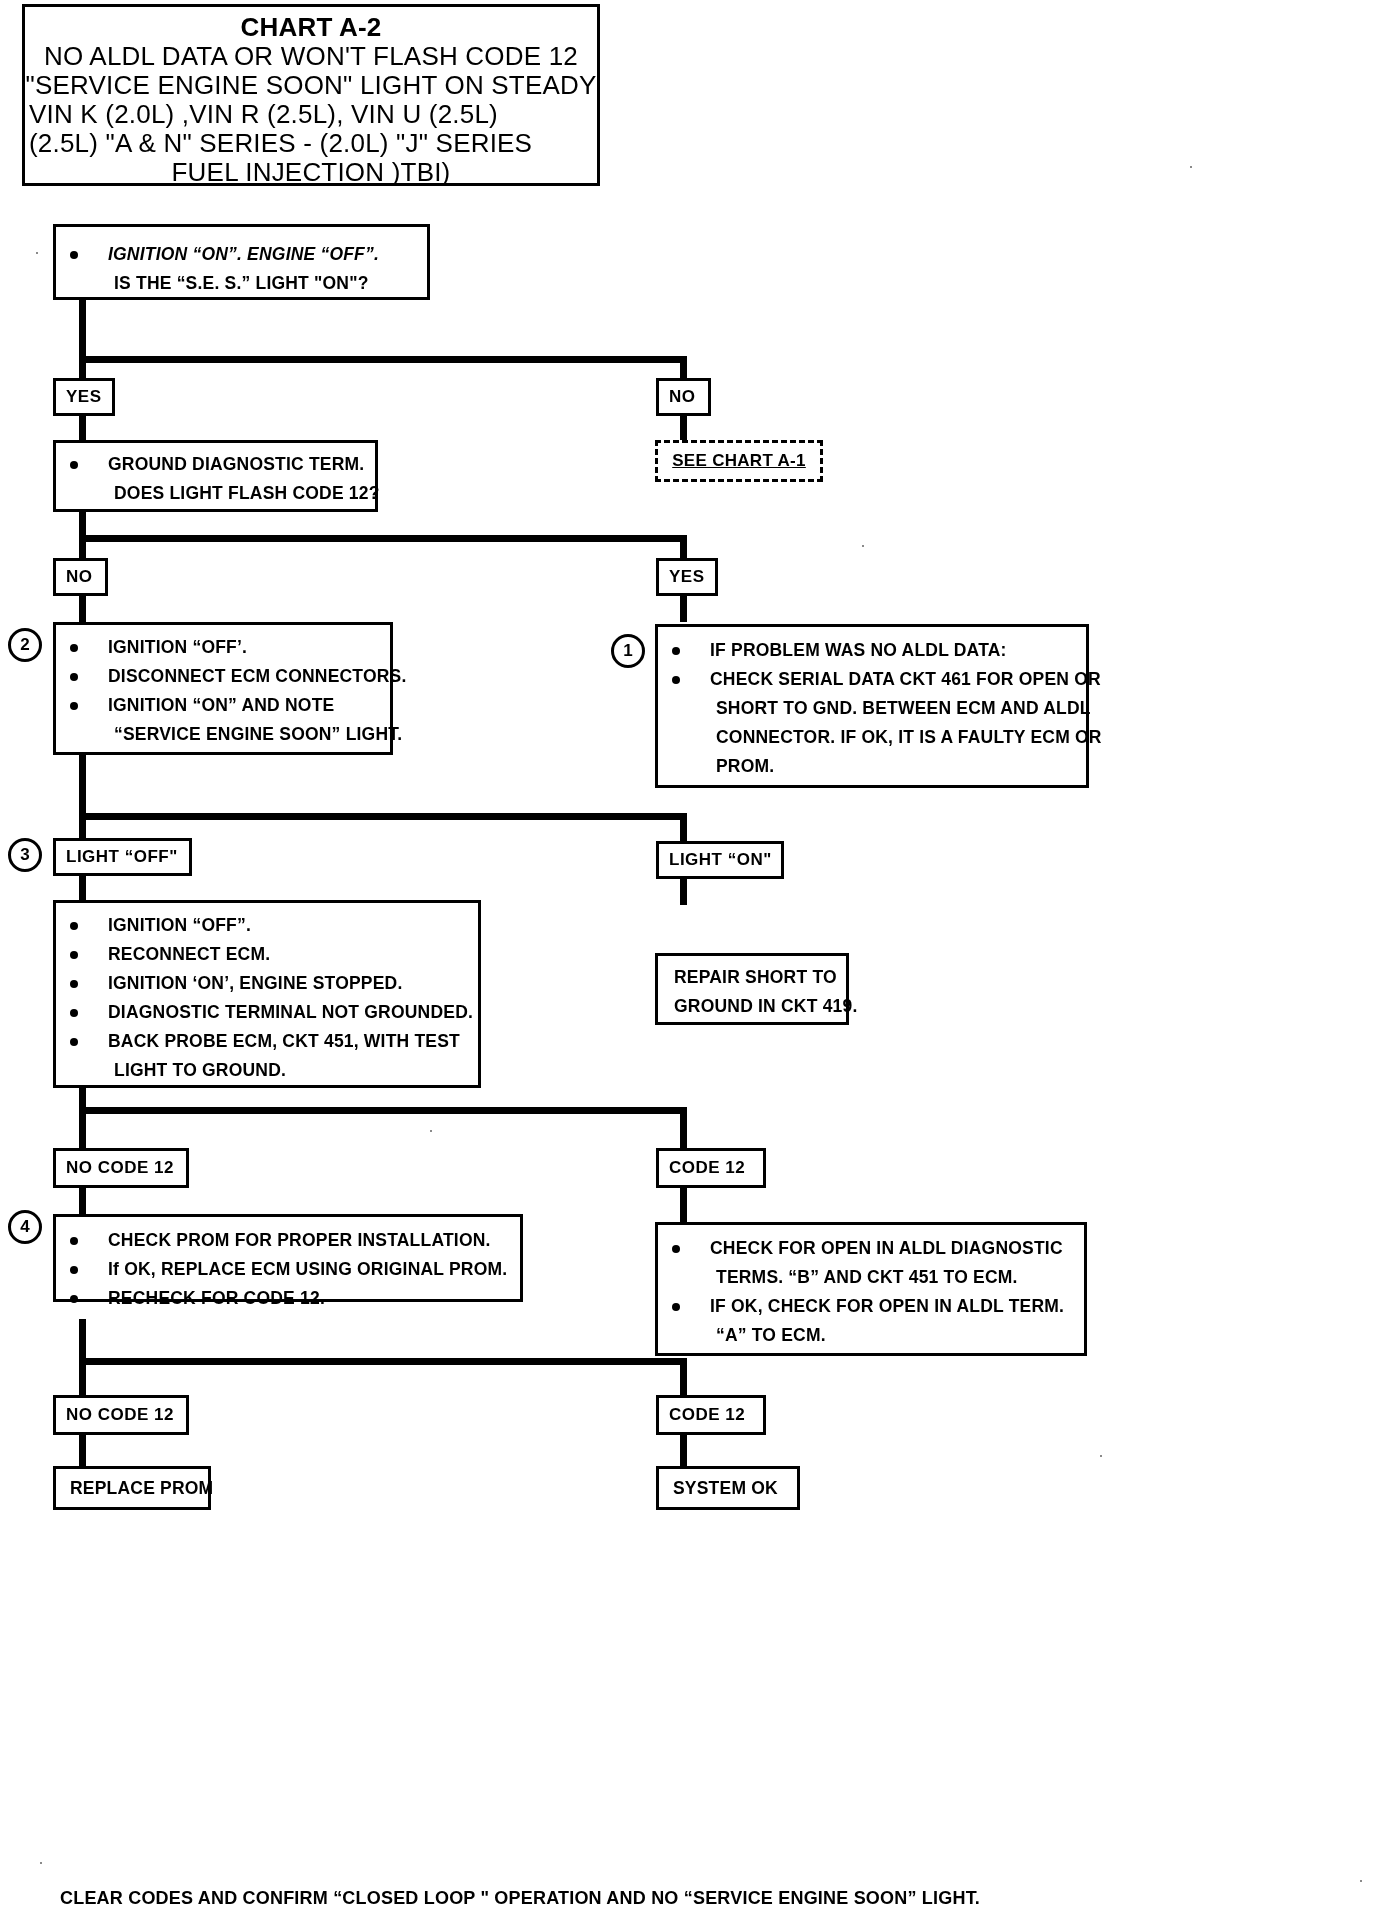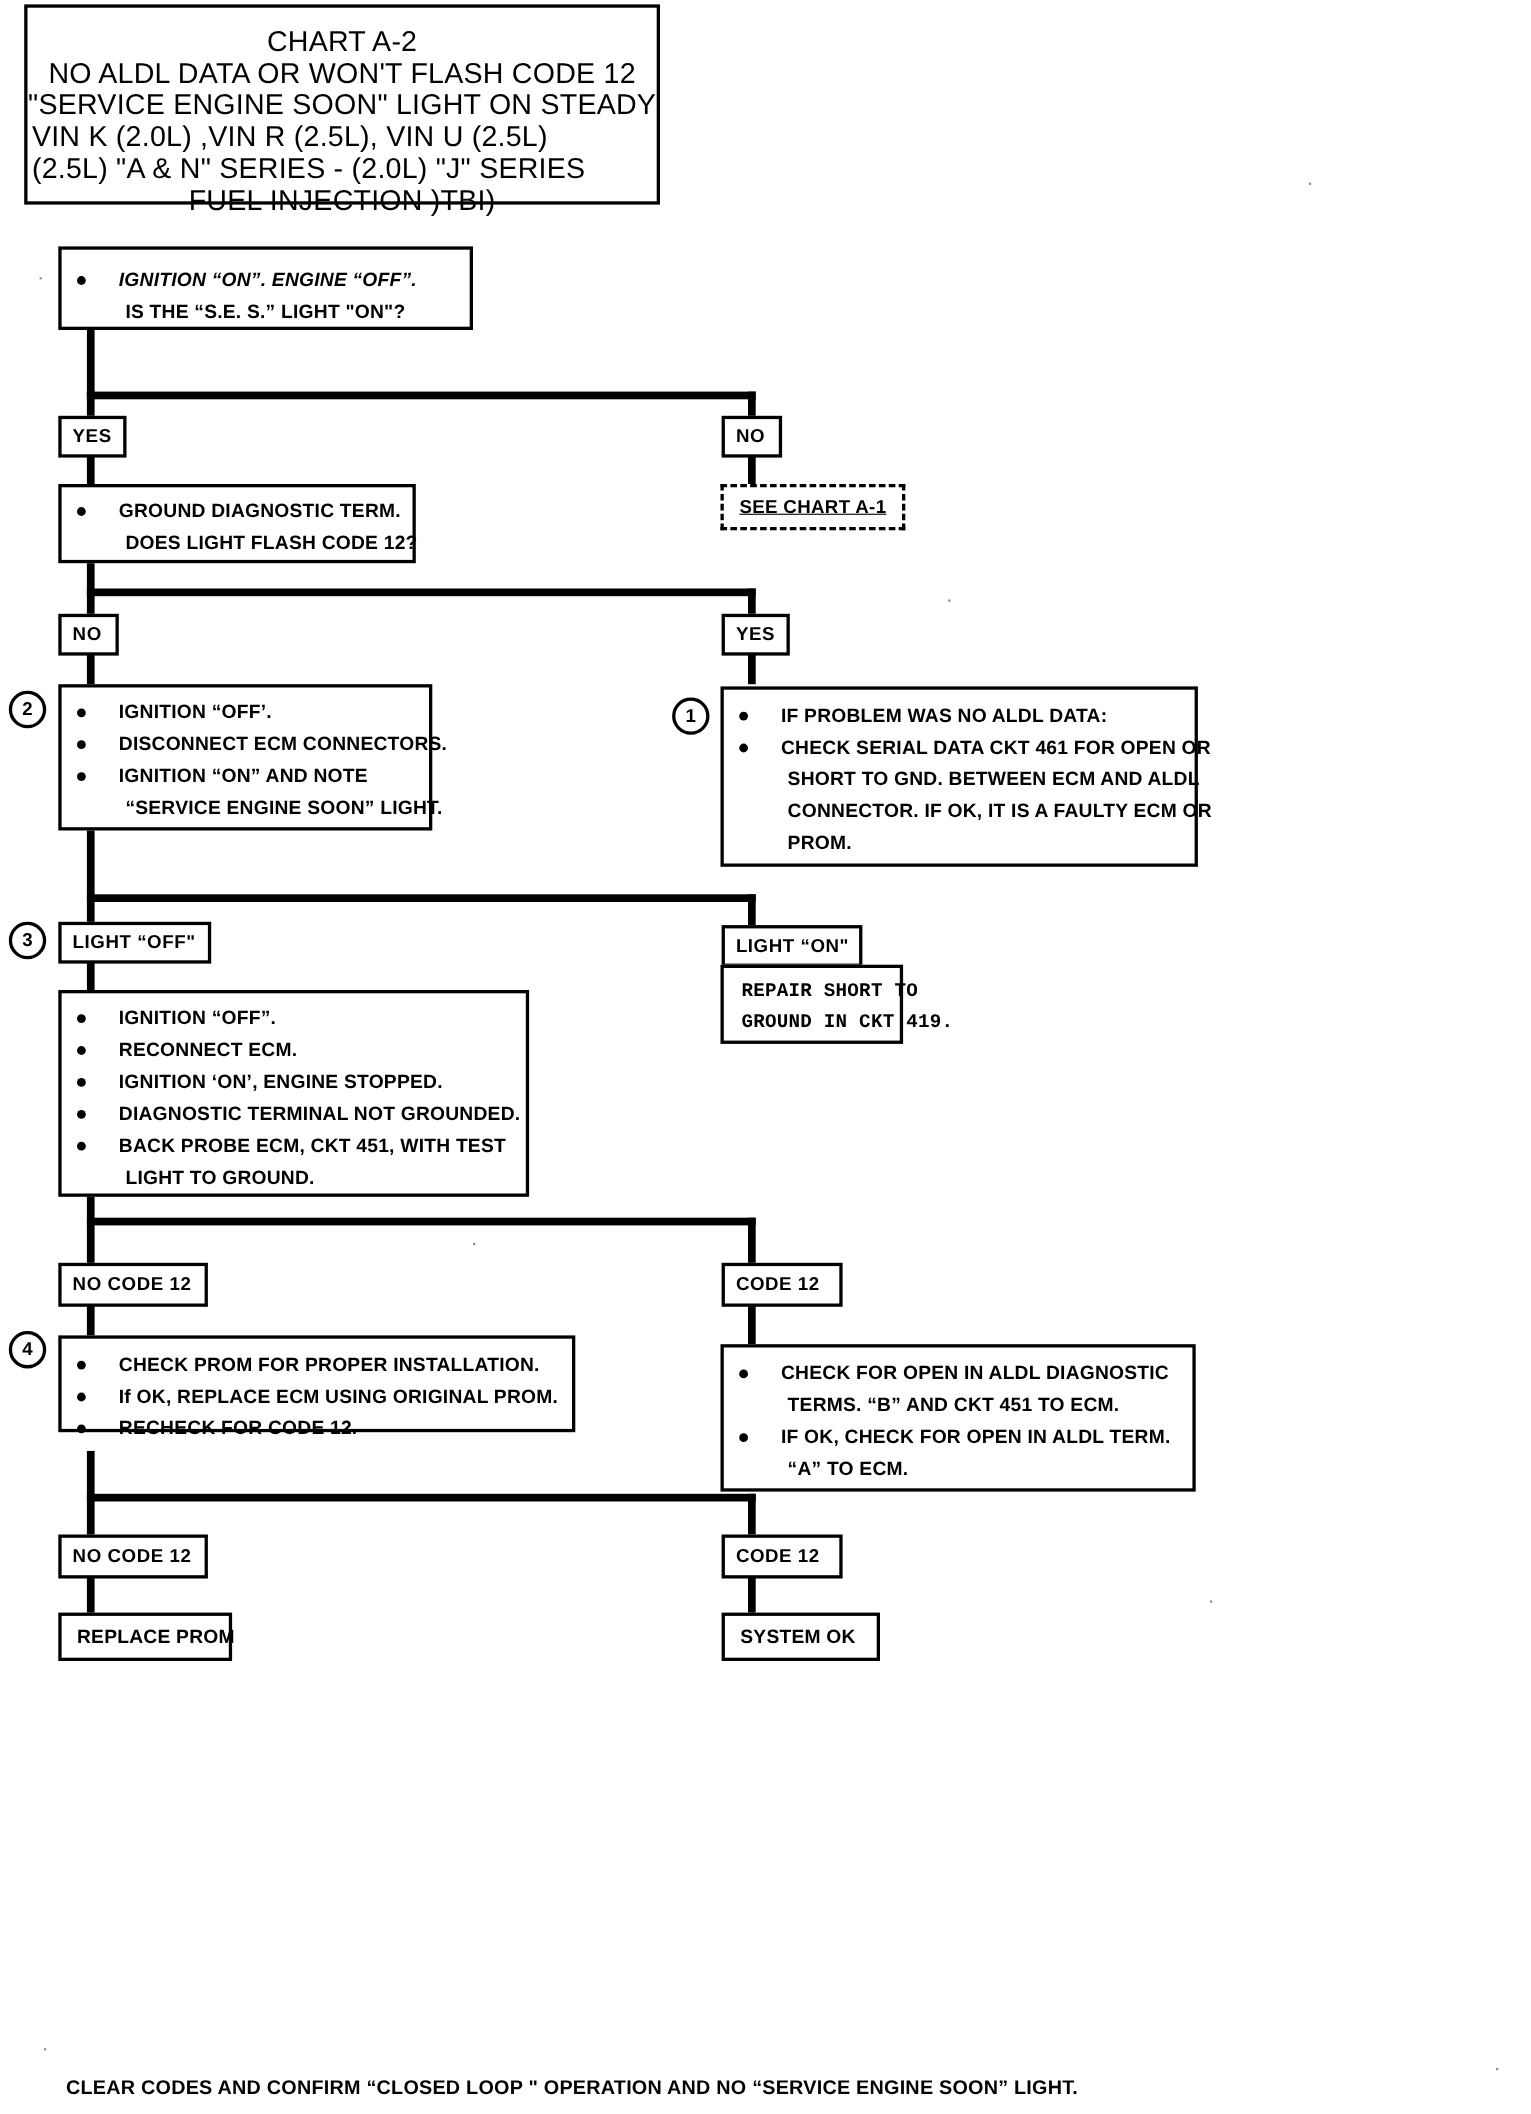--- a/index.html
+++ b/index.html
@@ -6,21 +6,21 @@
   body{width:1392px;height:1922px;position:relative;
        font-family:"Liberation Sans",sans-serif;color:#000;
        -webkit-font-smoothing:none;}
   .stage{position:absolute;left:0;top:0;width:1392px;height:1922px;overflow:hidden;}
 
   
   .header-box{position:absolute;left:22px;top:4px;width:578px;height:182px;
     border:3px solid #000;box-sizing:border-box;background:#fff;}
   .header-line{text-align:center;font-size:26px;line-height:29px;
     letter-spacing:.2px;white-space:nowrap;font-weight:400;}
-  .header-line.l1{margin-top:16px;}
+  .header-line.l1{margin-top:6px;font-weight:bold;}
   .header-line.wide{text-align:left;padding-left:4px;}
 
   
   .box{position:absolute;border:3px solid #000;box-sizing:border-box;background:#fff;}
   .box.dashed{border:3px dashed #000;}
   .tag{position:absolute;border:3px solid #000;box-sizing:border-box;background:#fff;
        display:flex;align-items:center;justify-content:center;
        font-weight:bold;font-size:17px;letter-spacing:.5px;}
   .tag.left{justify-content:flex-start;padding-left:10px;}
 
@@ -135,21 +135,21 @@
     <div class="blist">
       <div class="bline bulleted" style="margin-top:8px;">IGNITION “OFF”.</div>
       <div class="bline bulleted">RECONNECT ECM.</div>
       <div class="bline bulleted">IGNITION ‘ON’, ENGINE STOPPED.</div>
       <div class="bline bulleted">DIAGNOSTIC TERMINAL NOT GROUNDED.</div>
       <div class="bline bulleted">BACK PROBE  ECM, CKT 451, WITH TEST</div>
       <div class="bline cont">LIGHT TO GROUND.</div>
     </div>
   </div>
 
-  <div class="box" style="left:655px;top:877px;width:166px;height:72px;font-family:Liberation Mono, monospace;">
+  <div class="box" style="left:655px;top:953px;width:194px;height:72px;">
     <div class="blist">
       <div class="bline cont" style="margin-top:7px;padding-left:16px;">REPAIR SHORT TO</div>
       <div class="bline cont" style="padding-left:16px;">GROUND IN CKT 419.</div>
     </div>
   </div>
 
   <div class="ln v" style="left:79px;top:1088px;height:86px;"></div>
   <div class="ln h" style="left:79px;top:1107px;width:608px;"></div>
   <div class="ln v" style="left:680px;top:1107px;height:42px;"></div>
 

